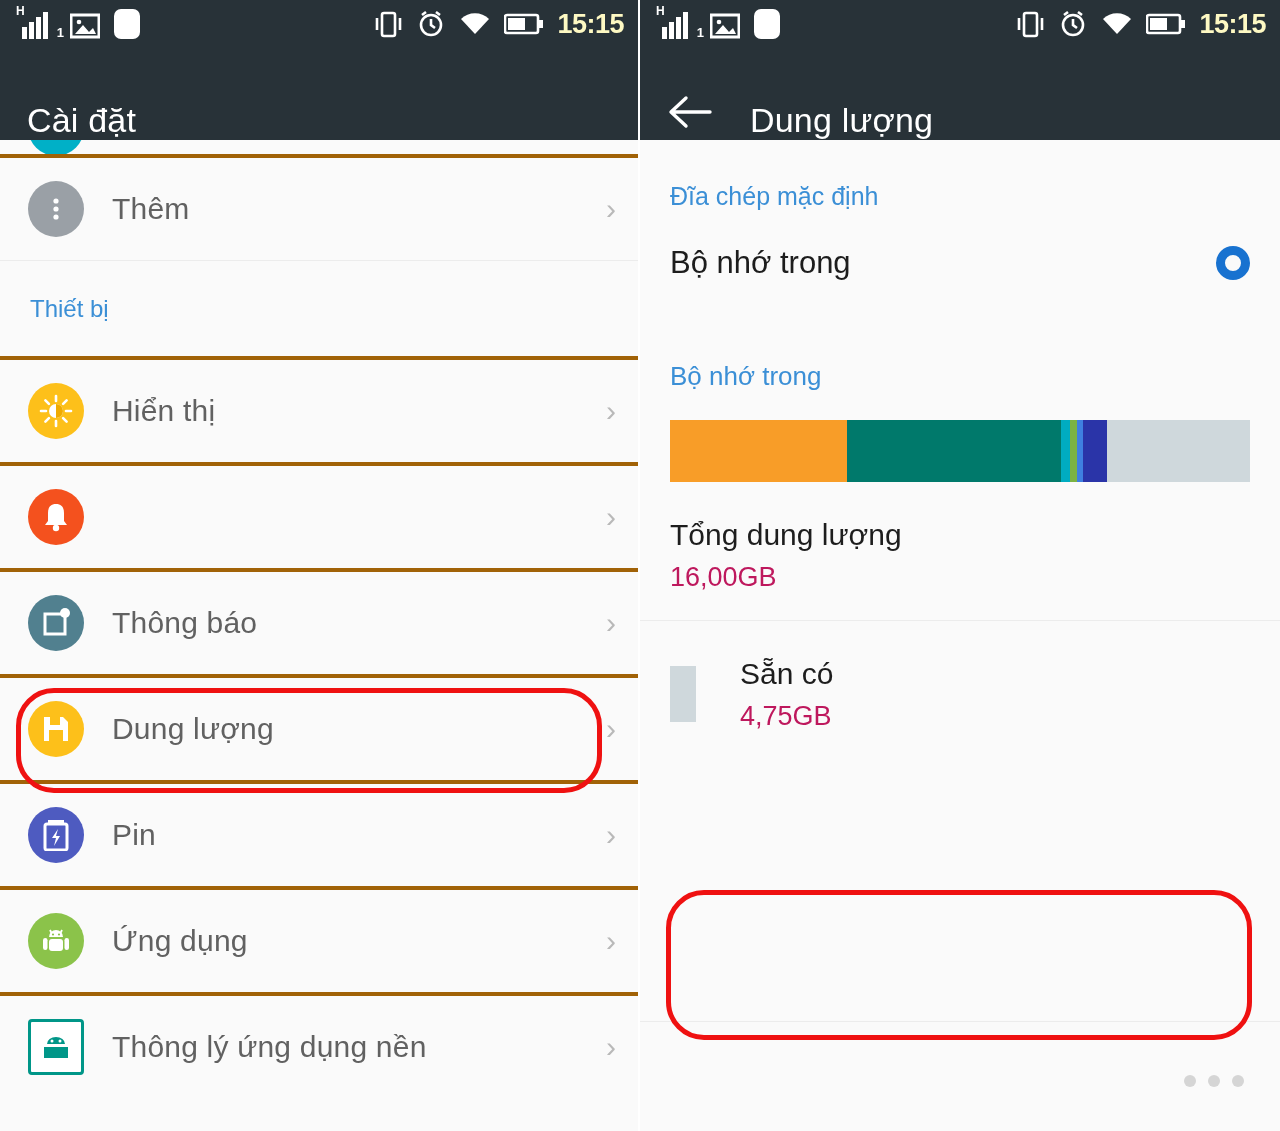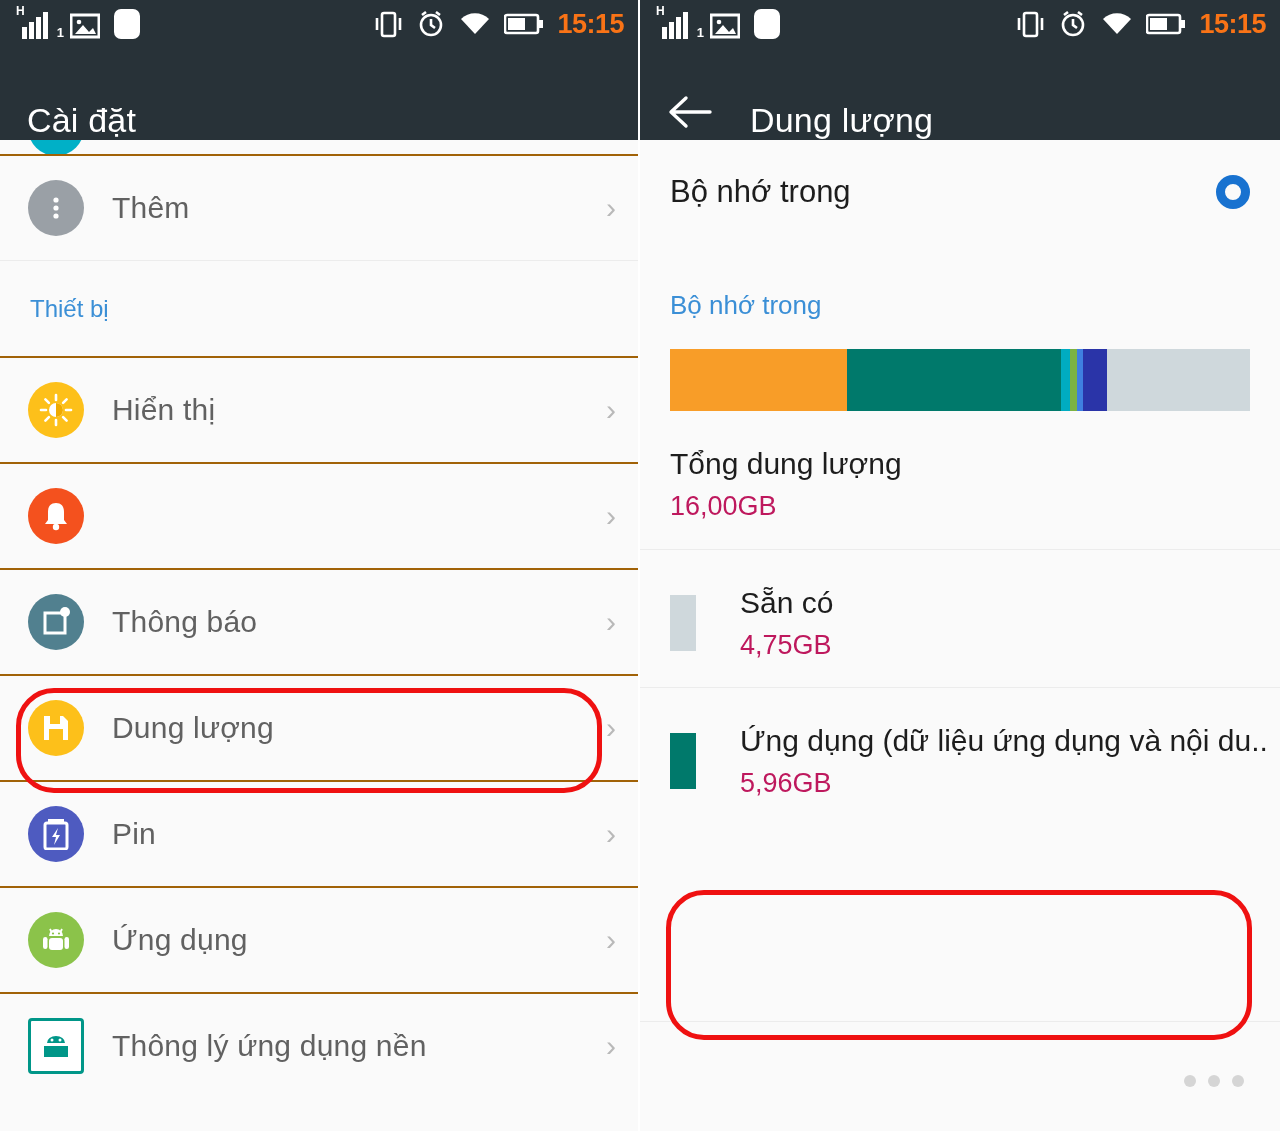--- a/index.html
+++ b/index.html
@@ -15,21 +15,21 @@
 
   
   .statusbar {
     height: 48px; background: #283238;
     display: flex; align-items: center;
     padding: 0 14px 0 16px;
     position: relative;
   }
   .sb-left { display: flex; align-items: flex-end; gap: 14px; }
   .sb-right { display: flex; align-items: center; gap: 13px; margin-left: auto; }
-  .sb-time { color: #f97316; font-size: 27px; font-weight: bold; letter-spacing: -0.5px; }
+  .sb-time { color: #fef9c3; font-size: 27px; font-weight: bold; letter-spacing: -0.5px; }
   .icon-white { fill: #ffffff; display: block; }
   .sig-wrap { position: relative; display: flex; align-items: flex-end; }
   .sig-h { position: absolute; left: 0; top: -4px; color:#fff; font-size: 12px; font-weight: bold; line-height: 1; }
   .sig-1 { position: absolute; right: -8px; bottom: 0; color:#fff; font-size: 13px; font-weight: bold; line-height: 1; }
   .white-rect { width: 26px; height: 30px; background: #ffffff; border-radius: 7px; }
 
   
   .appbar { background: #283238; height: 92px; display: flex; align-items: flex-end; }
   .appbar.left-bar { padding-left: 27px; }
   .appbar.right-bar { padding-left: 22px; gap: 32px; }
@@ -39,21 +39,21 @@
   
   .list { background: #fafafa; }
   .partial-row { height: 14px; background: #fafafa; position: relative; overflow: hidden; }
   .partial-circle {
     position: absolute; left: 28px; top: -40px;
     width: 56px; height: 56px; border-radius: 50%;
     background: #00b0c7;
   }
   .row {
     height: 106px; display: flex; align-items: center;
-    padding: 0 22px 0 28px; border-top: 2px solid #a16207;
+    padding: 0 22px 0 28px; border-top: 4px solid #a16207;
     background: #fafafa; cursor: pointer; position: relative;
   }
   .row .badge {
     width: 56px; height: 56px; border-radius: 50%;
     display: flex; align-items: center; justify-content: center;
     flex: 0 0 56px;
   }
   .row .badge.square { border-radius: 4px; }
   .row .lbl {
     margin-left: 28px; font-size: 30px; color: #616161;
@@ -333,20 +333,21 @@
 
     <div class="appbar right-bar">
       <span class="back-btn">
         <svg width="44" height="34" viewBox="0 0 44 34">
             <path d="M42 17 L4 17 M18 3 L3 17 L18 31" stroke="#fff" stroke-width="3.4" fill="none" stroke-linecap="round" stroke-linejoin="round"></path>
           </svg>
       </span>
       <span class="appbar-title">Dung lượng</span>
     </div>
 
+    <div class="r-section-label">Đĩa chép mặc định</div>
 
     <div class="r-radio-row">
       <span class="t">Bộ nhớ trong</span>
       <span class="radio"></span>
     </div>
 
     <div class="r-sub-label">Bộ nhớ trong</div>
 
     <div class="bar-wrap">
       <div class="bar">
@@ -370,27 +371,20 @@
 
     <div class="r-row item">
       <span class="swatch" style="background:#cfd8dc;"></span>
       <div class="r-texts withswatch">
         <div class="r-title">Sẵn có</div>
         <div class="r-sub">4,75GB</div>
       </div>
     </div>
 
 
-    <div class="r-row item">
-      <span class="swatch" style="background:#00796b;"></span>
-      <div class="r-texts withswatch">
-        <div class="r-title">Ứng dụng (dữ liệu ứng dụng và nội du..</div>
-        <div class="r-sub">5,96GB</div>
-      </div>
-    </div>
 
     <div class="bottom-fill"></div>
 
     <div class="dots">
       <span class="dot"></span>
       <span class="dot"></span>
       <span class="dot"></span>
     </div>
 
     <div class="hl" style="left: 26px; top: 890px; width: 586px; height: 150px;"></div>

